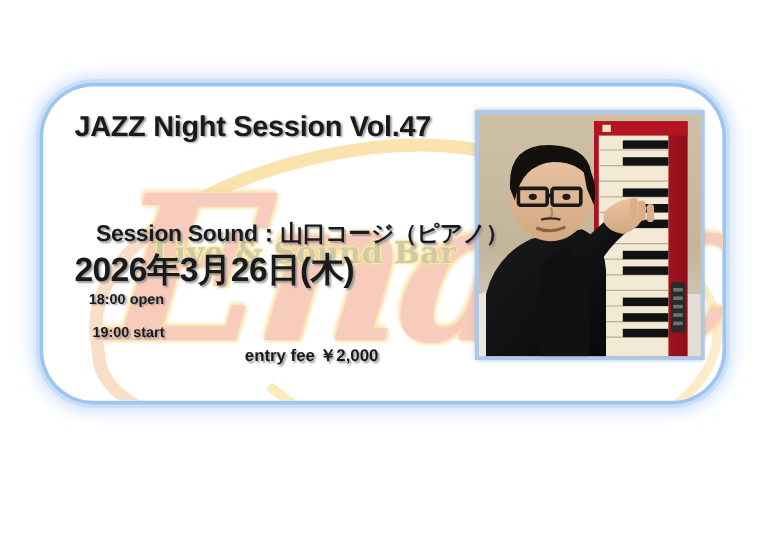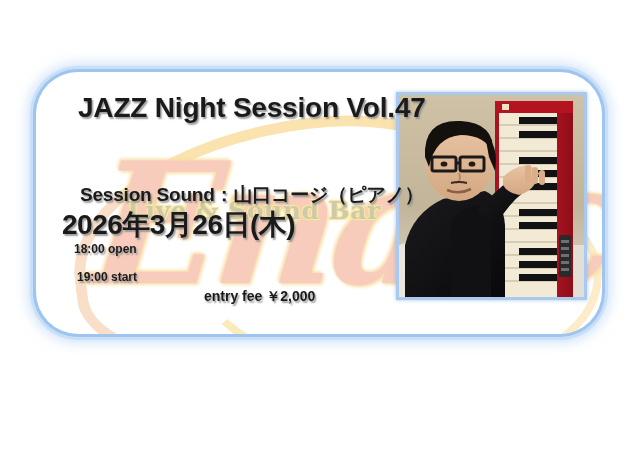--- a/index.html
+++ b/index.html
@@ -116,23 +116,23 @@
     inset: 0;
   }
   .txt {
     position: absolute;
     color: #1a1a1a;
     font-weight: 700;
     white-space: nowrap;
     text-shadow: 1.5px 1.5px 1.6px rgba(140, 140, 140, 0.85);
   }
   #title-text {
-    left: 42px;
+    left: 26px;
     top: 20px;
-    font-size: 28px;
+    font-size: 24px;
     letter-spacing: -0.2px;
   }
   #host-text {
     left: 44px;
     top: 110px;
     font-size: 19px;
     letter-spacing: -0.2px;
   }
   #date-text {
     left: 26px;

